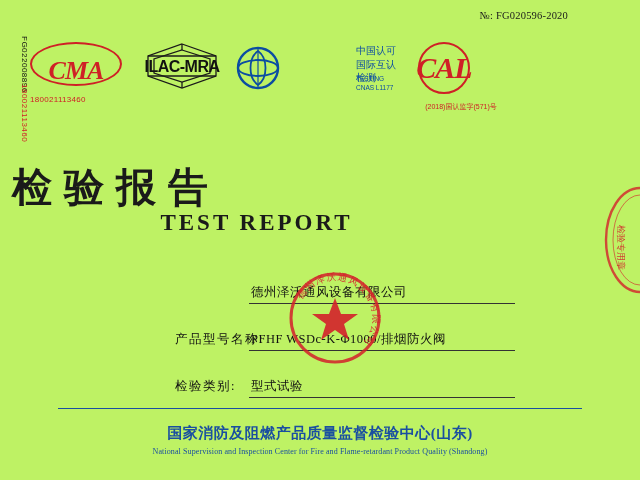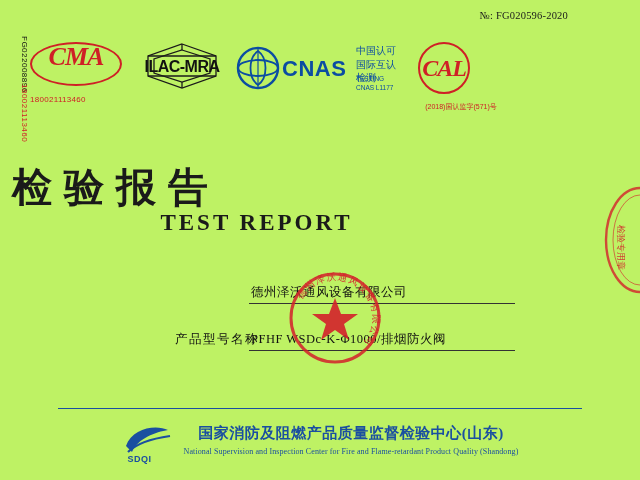--- a/index.html
+++ b/index.html
@@ -73,21 +73,21 @@
   
   .logo-cma { left: 0px; width: 96px; }
   .cma-oval {
     position: relative;
     width: 92px;
     height: 44px;
     border: 2.5px solid #cf2026;
     border-radius: 50%;
     box-sizing: border-box;
     display: flex;
-    align-items: flex-start;
+    align-items: flex-end;
     justify-content: center;
   }
   .cma-oval .cma-text {
     font-family: "Liberation Serif", serif;
     font-weight: bold;
     font-style: italic;
     font-size: 26px;
     color: #cf2026;
     letter-spacing: -1px;
     line-height: 1;
@@ -167,21 +167,21 @@
     box-sizing: border-box;
     margin-left: 8px;
   }
   .cal-inner {
     position: absolute;
     left: 50%; top: 50%;
     transform: translate(-50%, -50%);
     font-family: "Liberation Serif", serif;
     font-weight: bold;
     font-style: italic;
-    font-size: 24px;
+    font-size: 30px;
     color: #cf2026;
     letter-spacing: -1px;
   }
   .cal-sub {
     margin-top: 8px;
     font-family: "Liberation Sans", sans-serif;
     font-size: 7px;
     color: #cf2026;
     white-space: nowrap;
     text-align: center;
@@ -371,21 +371,20 @@
     </div>
 
     <div class="logo logo-cnas">
       <div class="cnas-wrap">
         <svg class="cnas-mark" viewBox="0 0 44 44">
           <circle cx="22" cy="22" r="20" fill="none" stroke="#0b4da2" stroke-width="2.4"></circle>
           <path d="M22 5 C12 12, 12 32, 22 39 C32 32, 32 12, 22 5 Z" fill="none" stroke="#0b4da2" stroke-width="1.8"></path>
           <ellipse cx="22" cy="22" rx="20" ry="8" fill="none" stroke="#0b4da2" stroke-width="1.8"></ellipse>
           <line x1="22" y1="2" x2="22" y2="42" stroke="#0b4da2" stroke-width="1.2"></line>
         </svg>
-        <div class="cnas-word">CNAS</div>
         <div class="cnas-cn">
           <div>中国认可</div>
           <div>国际互认</div>
           <div>检测</div>
         </div>
         <div class="cnas-en">
           <div>TESTING</div>
           <div>CNAS L1177</div>
         </div>
       </div>
@@ -405,20 +404,25 @@
   <div class="fields">
     <div class="field">
       <span class="field-value">德州泽沃通风设备有限公司</span>
       <span class="field-line"></span>
     </div>
     <div class="field">
       <span class="field-label">产品型号名称:</span>
       <span class="field-value">PFHF WSDc-K-Φ1000/排烟防火阀</span>
       <span class="field-line"></span>
     </div>
+    <div class="field">
+      <span class="field-label">检验类别:</span>
+      <span class="field-value">型式试验</span>
+      <span class="field-line"></span>
+    </div>
   </div>
 
   <svg class="stamp" viewBox="0 0 100 100">
     <defs>
       <path id="sealArc" d="M 50,50 m -38,0 a 38,38 0 1,1 76,0 a 38,38 0 1,1 -76,0"></path>
     </defs>
     <circle cx="50" cy="50" r="44" fill="none" stroke="#d3202a" stroke-width="3" opacity="0.85"></circle>
     <polygon points="50,30 56,46 73,46 59,56 64,72 50,62 36,72 41,56 27,46 44,46" fill="#d3202a" opacity="0.9"></polygon>
     <text font-family="Liberation Serif, serif" font-size="9.5" fill="#d3202a" opacity="0.9" letter-spacing="1.2">
       <textPath href="#sealArc" startOffset="8%">德州泽沃通风设备有限公司</textPath>
@@ -427,27 +431,20 @@
 
   <svg class="stamp-edge" viewBox="0 0 46 110">
     <ellipse cx="46" cy="55" rx="34" ry="52" fill="none" stroke="#d3202a" stroke-width="2.4" opacity="0.8"></ellipse>
     <ellipse cx="46" cy="55" rx="27" ry="45" fill="none" stroke="#d3202a" stroke-width="1" opacity="0.6"></ellipse>
     <text x="24" y="40" font-family="Liberation Serif, serif" font-size="9" fill="#d3202a" opacity="0.85" transform="rotate(90 24 40)">检验专用章</text>
   </svg>
 
   <div class="footer">
     <div class="footer-rule"></div>
     <div class="footer-inner">
-      <div class="sdqi-logo">
-        <svg viewBox="0 0 52 40" width="52" height="40">
-          <path d="M4 24 C10 6, 34 2, 46 8 C34 10, 16 16, 10 30 Z" fill="#1a4fa0"></path>
-          <path d="M6 30 C16 20, 34 16, 48 14" fill="none" stroke="#1a4fa0" stroke-width="2.2"></path>
-        </svg>
-        <span class="sdqi-text">SDQI</span>
-      </div>
       <div class="footer-texts">
         <div class="footer-cn">国家消防及阻燃产品质量监督检验中心(山东)</div>
         <div class="footer-en">National Supervision and Inspection Center for Fire and Flame-retardant Product Quality (Shandong)</div>
       </div>
     </div>
   </div>
 
 </div>
 
 </body></html>

